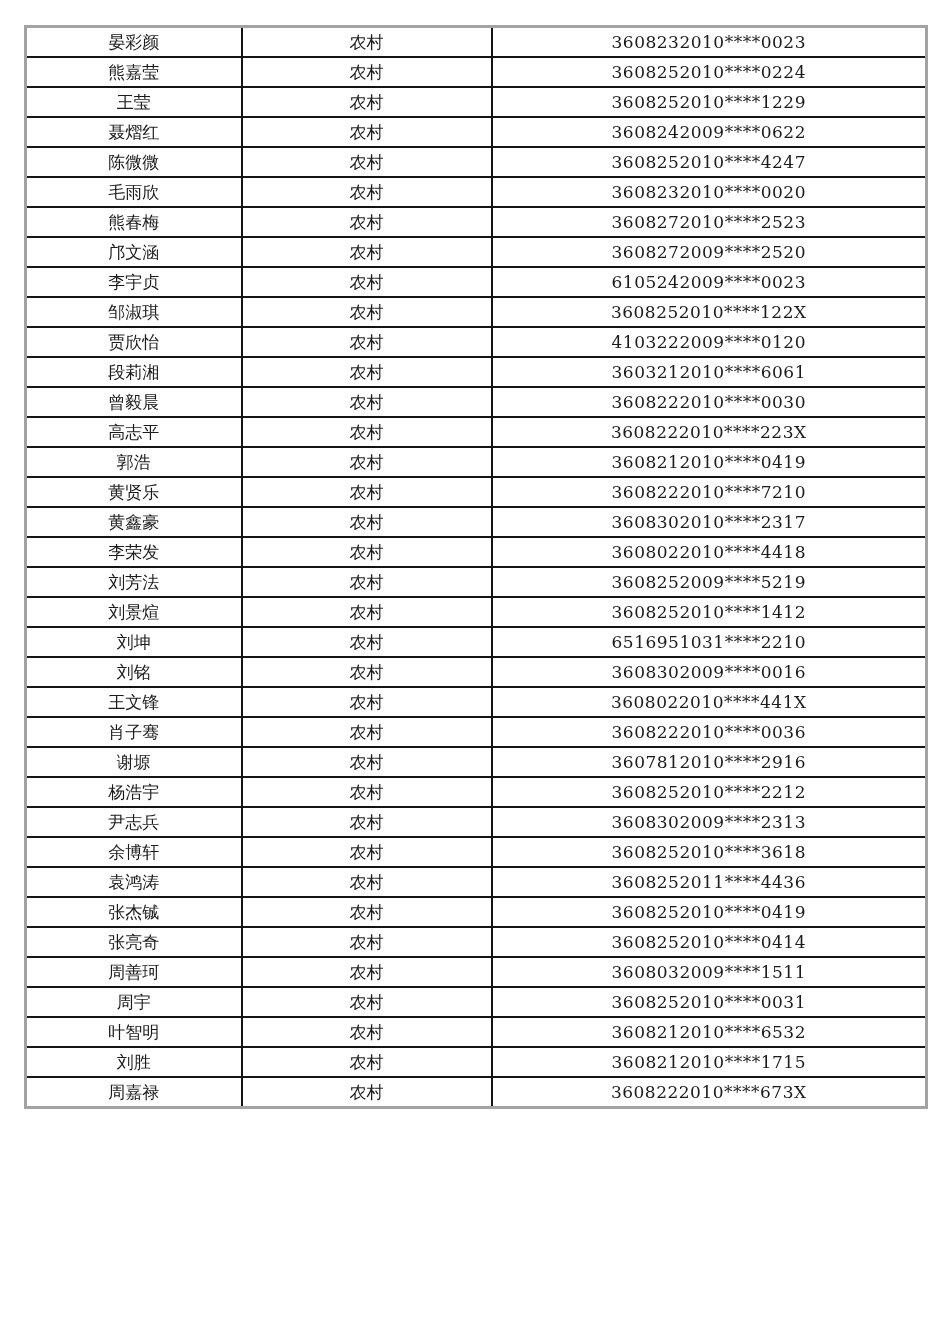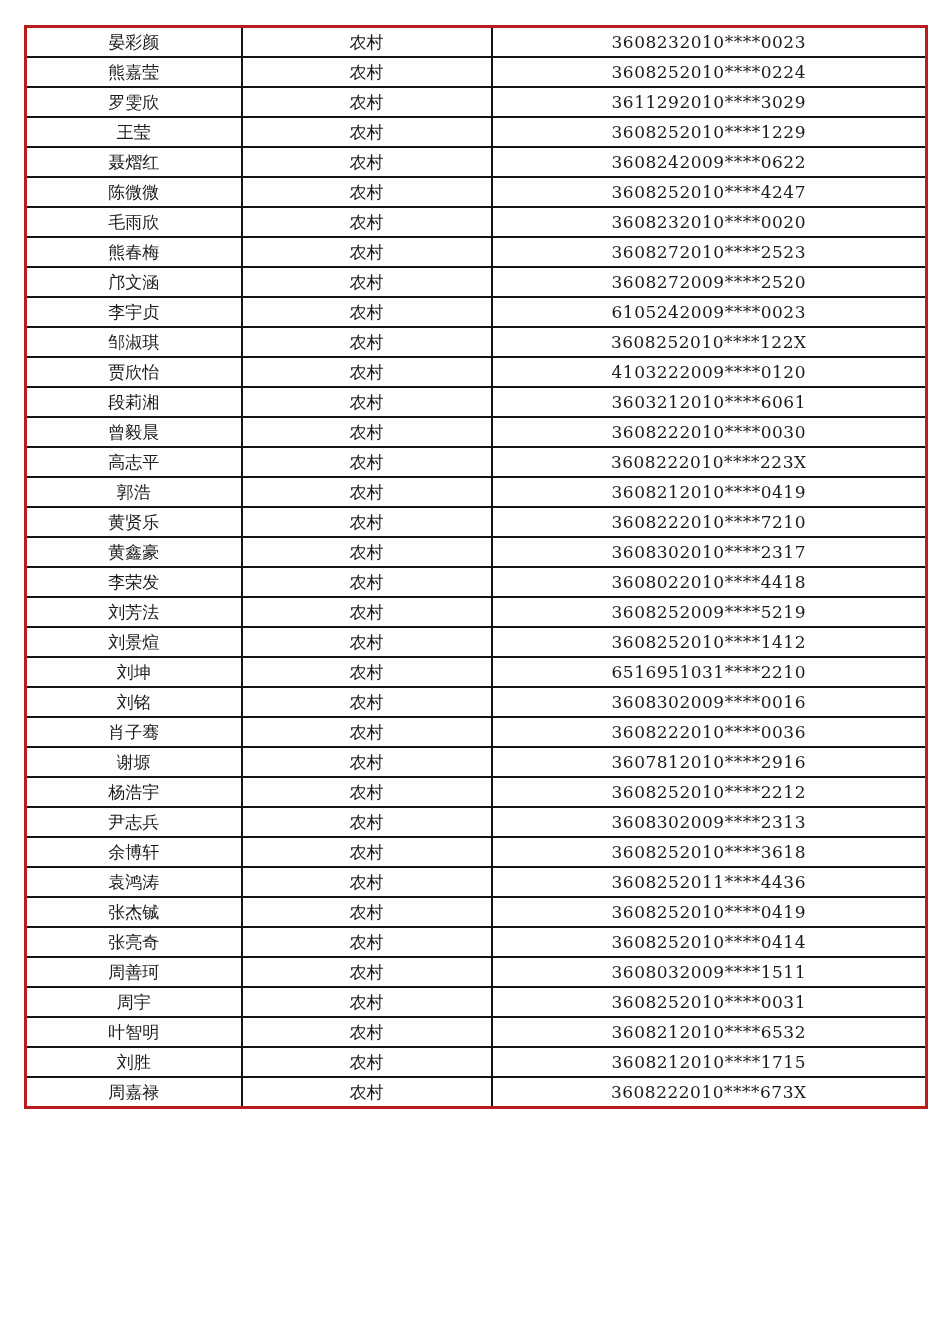--- a/index.html
+++ b/index.html
@@ -19,21 +19,21 @@
     inset: 0;
     background: #ffffff;
   }
   table.roster {
     position: absolute;
     left: 24px;
     top: 25px;
     width: 901px;
     border-collapse: collapse;
     table-layout: fixed;
-    border: 3px solid #b91c1c;
+    border: 3px solid #a3a3a3;
   }
   table.roster col.c-name  { width: 216px; }
   table.roster col.c-type  { width: 250px; }
   table.roster col.c-idnum { width: 435px; }
   table.roster td {
     border: 2px solid #141414;
     height: 28px;
     padding: 0;
     text-align: center;
     vertical-align: middle;
@@ -61,25 +61,20 @@
     <td>晏彩颜</td>
     <td>农村</td>
     <td class="idnum">3608232010****0023</td>
   </tr>
         <tr>
     <td>熊嘉莹</td>
     <td>农村</td>
     <td class="idnum">3608252010****0224</td>
   </tr>
         <tr>
-    <td>罗雯欣</td>
-    <td>农村</td>
-    <td class="idnum">3611292010****3029</td>
-  </tr>
-        <tr>
     <td>王莹</td>
     <td>农村</td>
     <td class="idnum">3608252010****1229</td>
   </tr>
         <tr>
     <td>聂熠红</td>
     <td>农村</td>
     <td class="idnum">3608242009****0622</td>
   </tr>
         <tr>
@@ -164,20 +159,25 @@
   </tr>
         <tr>
     <td>刘坤</td>
     <td>农村</td>
     <td class="idnum">6516951031****2210</td>
   </tr>
         <tr>
     <td>刘铭</td>
     <td>农村</td>
     <td class="idnum">3608302009****0016</td>
+  </tr>
+        <tr>
+    <td>王文锋</td>
+    <td>农村</td>
+    <td class="idnum">3608022010****441X</td>
   </tr>
         <tr>
     <td>肖子骞</td>
     <td>农村</td>
     <td class="idnum">3608222010****0036</td>
   </tr>
         <tr>
     <td>谢塬</td>
     <td>农村</td>
     <td class="idnum">3607812010****2916</td>

